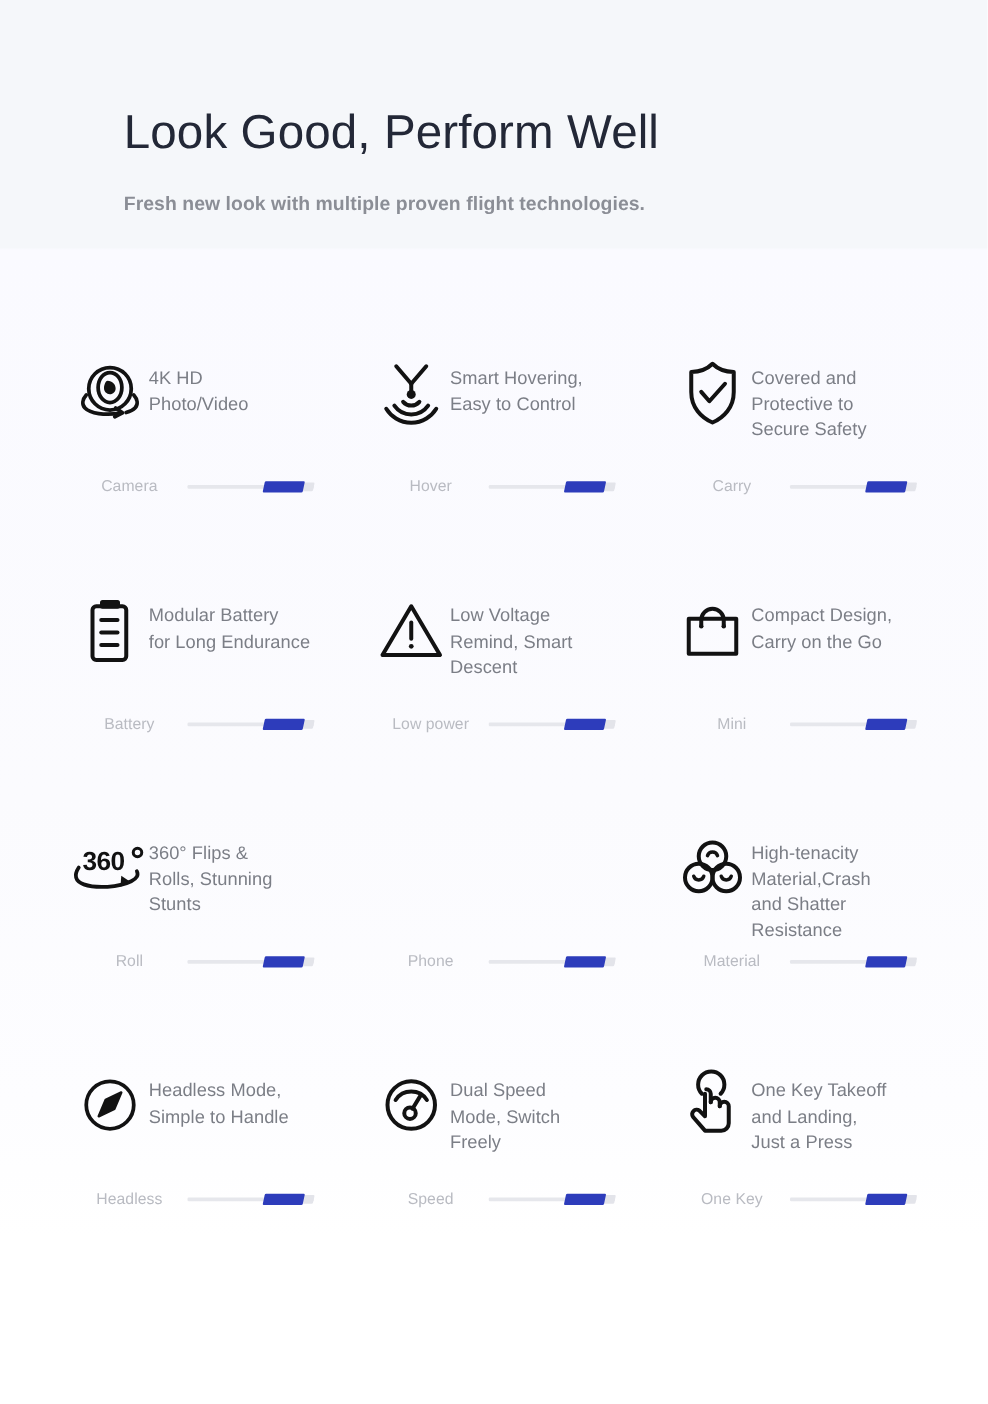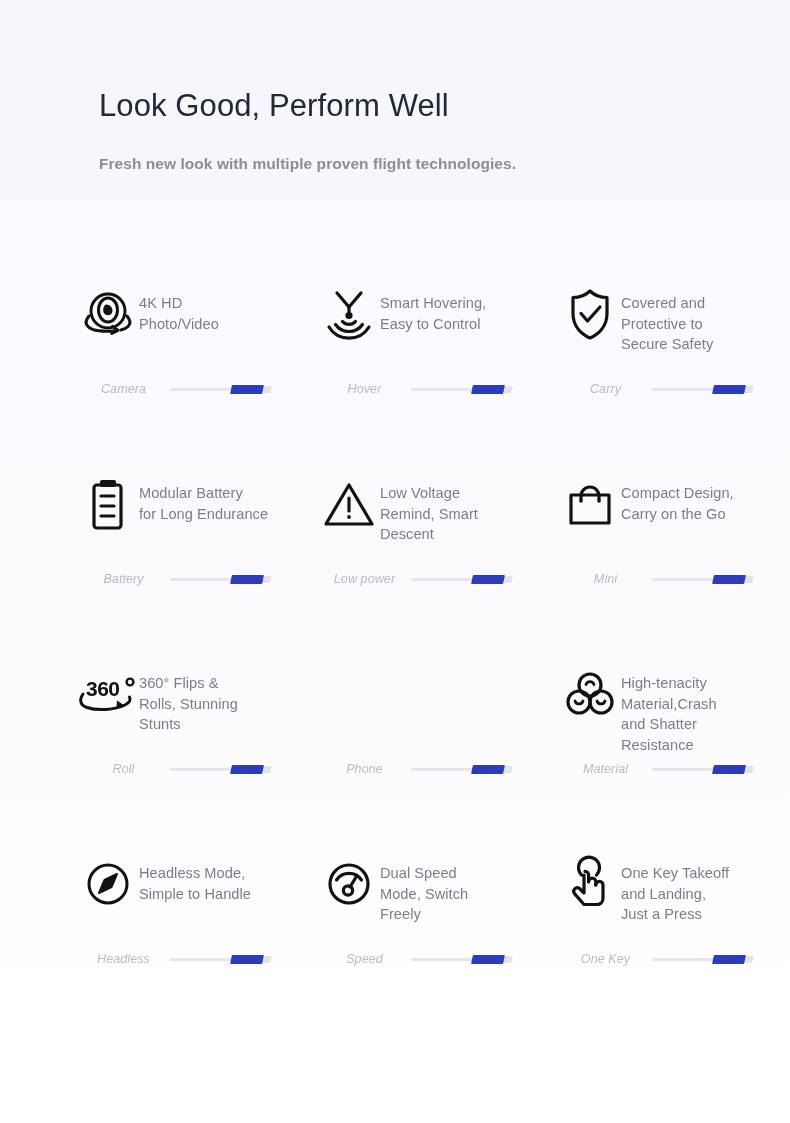--- a/index.html
+++ b/index.html
@@ -30,21 +30,21 @@
   }
 
   
   .header {
     position: absolute;
     left: 99px;
     top: 86px;
     width: 620px;
   }
   .page-title {
-    font-size: 31px;
+    font-size: 38px;
     line-height: 40px;
     font-weight: 400;
     color: #232837;
     letter-spacing: 0.1px;
     white-space: nowrap;
   }
   .page-subtitle {
     margin-top: 27px;
     font-size: 15.5px;
     line-height: 22px;
@@ -56,21 +56,21 @@
 
   
   .features {
     position: absolute;
     left: 0;
     top: 278px;
     width: 790px;
     display: grid;
     grid-template-columns: 241px 241px 241px;
     grid-auto-rows: 190px;
-    padding-left: 77px;
+    padding-left: 57px;
   }
 
   .feature {
     position: relative;
     width: 241px;
     height: 190px;
   }
 
   .feature-top {
     position: absolute;
@@ -102,21 +102,20 @@
     letter-spacing: 0.05px;
   }
 
   .feature-bottom {
     position: absolute;
     left: 0;
     top: 103px;
     width: 241px;
     display: flex;
     align-items: center;
-    font-style: italic;
   }
   .feature-label {
     width: 93px;
     min-width: 93px;
     font-size: 12.6px;
     line-height: 16px;
     color: #b9bbc2;
     font-weight: 400;
     text-align: center;
     letter-spacing: 0.05px;

